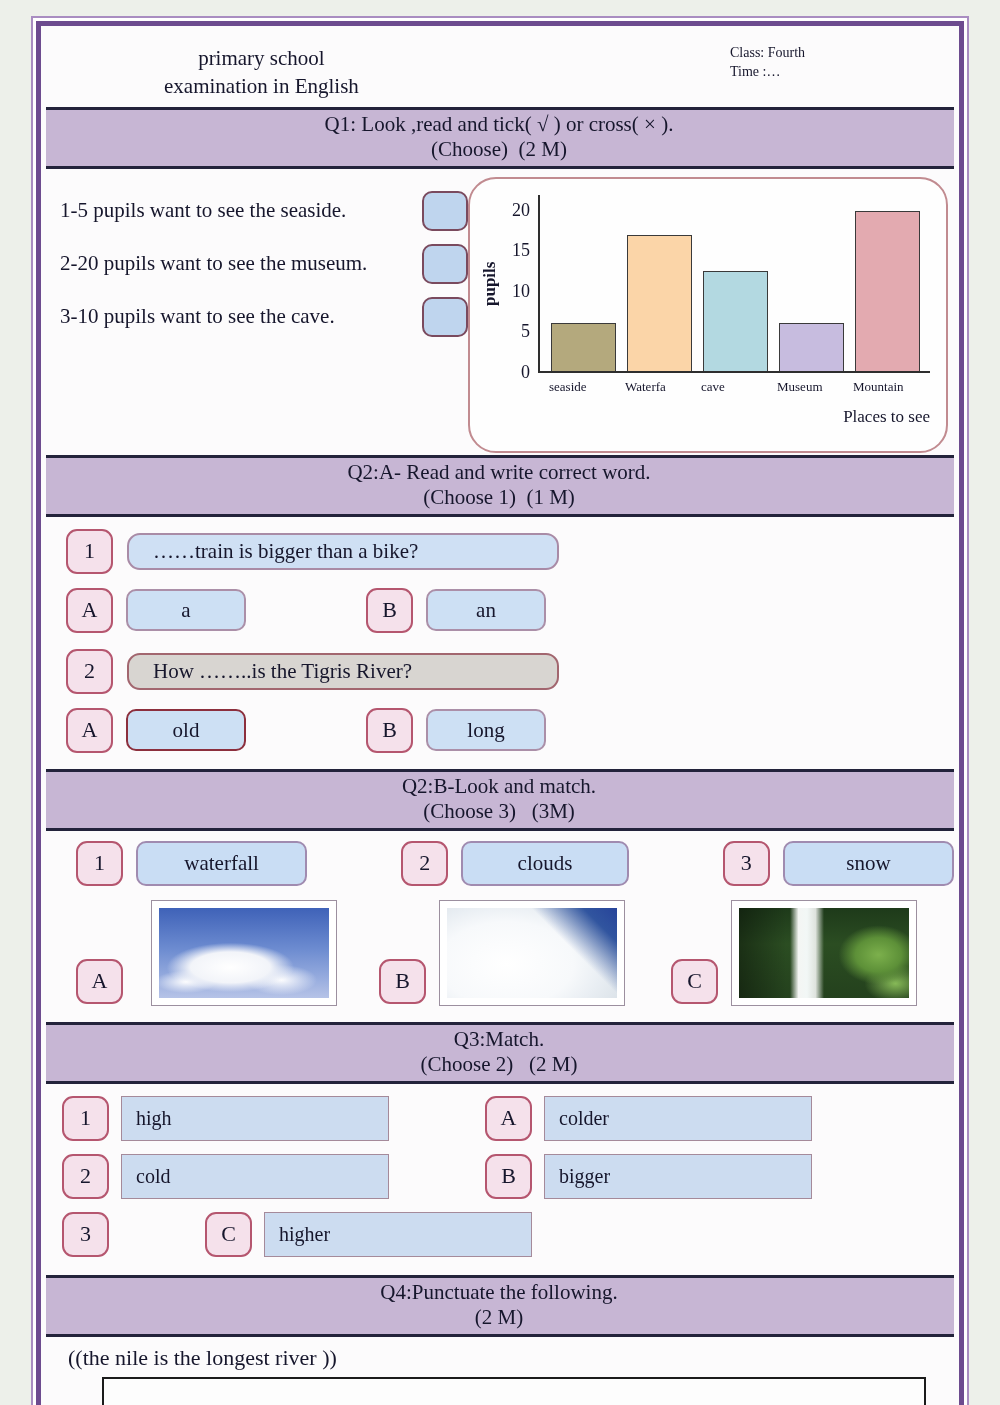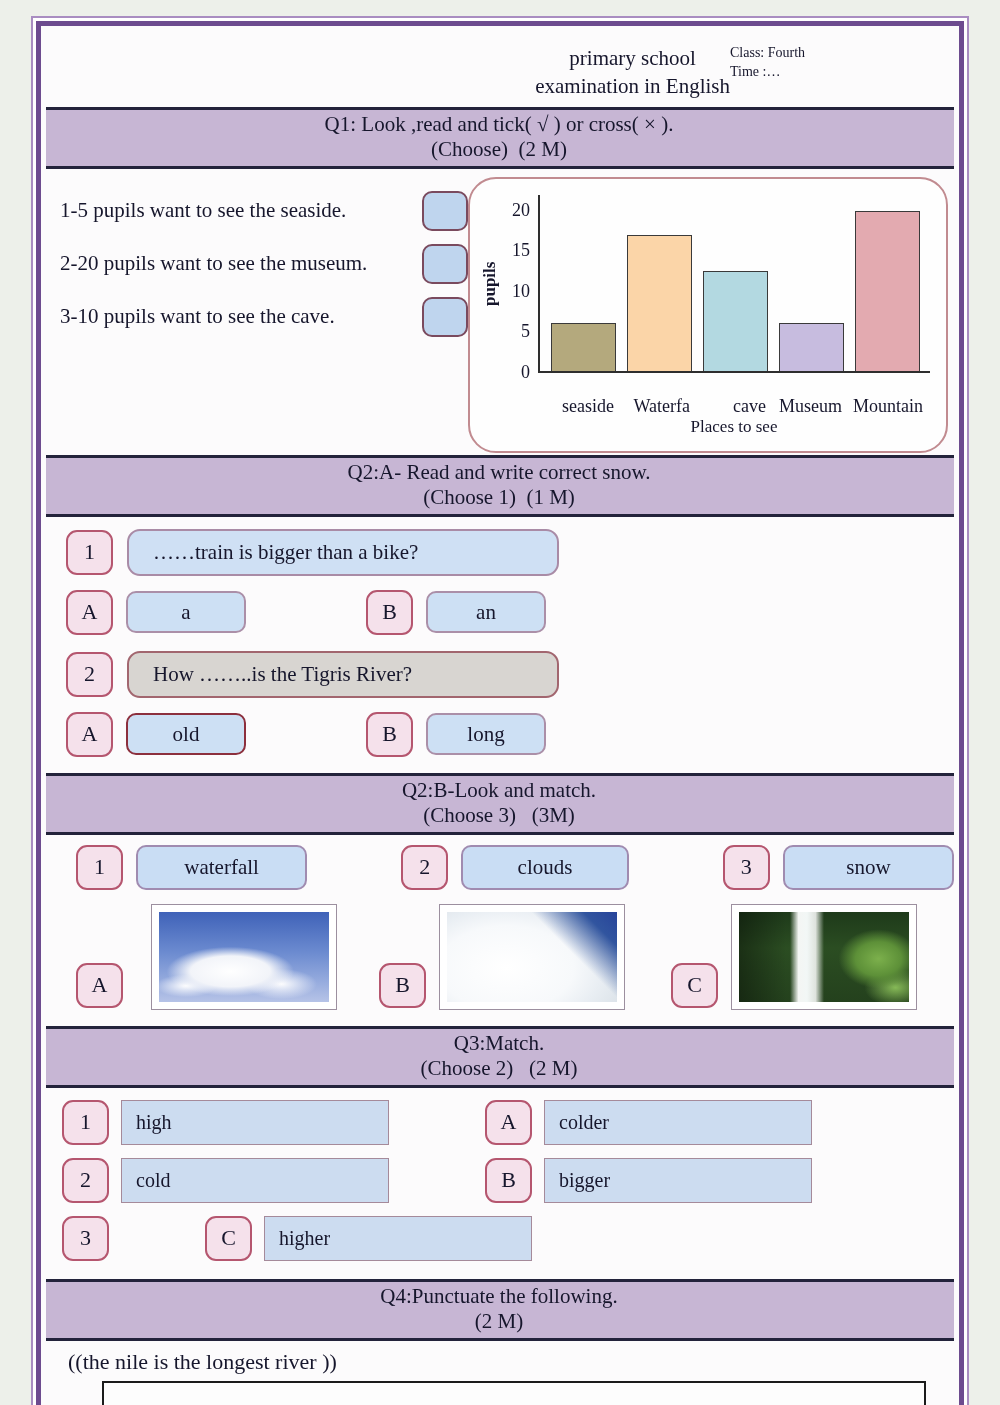--- a/index.html
+++ b/index.html
@@ -15,21 +15,21 @@
     width: 938px; margin: 0 auto;
     border: 2px solid #a98dc1; background:#ffffff; padding:3px;
   }
   .sheet {
     border: 5px solid #6d4b8f;
     background: #fcfbfc;
     min-height: 1352px;
     padding: 6px 5px 0 5px;
   }
   
-  .hdr { display:flex; justify-content:flex-end; padding: 12px 34px 4px 118px; }
+  .hdr { display:flex; justify-content:space-between; padding: 12px 34px 4px 118px; }
   .hdr-left { text-align:center; font-size:21px; line-height:1.35; }
   .hdr-right { font-size:14px; line-height:1.35; width:190px; }
   
   .qbar {
     display:flex; justify-content:space-between; align-items:center;
     background:#c7b6d4;
     border-top:3px solid #23233b; border-bottom:3px solid #23233b;
     padding: 2px 14px 4px 12px;
     font-size: 21px;
     margin-top: 2px;
@@ -58,33 +58,33 @@
   }
   .yaxis { position:relative; width: 36px; height: 178px; }
   .yaxis span { position:absolute; right:8px; font-size:18px; }
   .plot {
     width: 392px; height: 178px;
     border-left: 2.5px solid #2e2e2e; border-bottom: 2.5px solid #2e2e2e;
     display:flex; align-items:flex-end; gap: 11px; padding-left: 11px;
   }
   .bar { width: 65px; border: 1.5px solid #3a3a3a; border-bottom: none; }
   .xlabels { display:flex; gap:11px; padding-left:11px; margin-left:58px; margin-top:6px; }
-  .xlabels span { width:65px; text-align:right; font-size:18px;margin-top:17px; }
-  .xtitle { margin-left:58px; width:392px; text-align:center; font-size:17px; margin-top:0; }
+  .xlabels span { width:65px; text-align:left; font-size:13px; }
+  .xtitle { margin-left:58px; width:392px; text-align:right; font-size:17px; margin-top:12px; }
   
   .q2a-body { padding: 12px 0 10px 20px; }
   .badge {
     width:47px; height:45px; flex:none;
     background:#f5e1eb; border:2px solid #b5566f; border-radius:11px;
     display:flex; align-items:center; justify-content:center;
     font-size:22px; cursor:default;
   }
   .item-row { display:flex; align-items:center; gap:14px; margin-bottom:14px; }
   .qbox {
-    width: 432px; height: 47px;
+    width: 432px; height: 37px;
     background:#cfe0f4; border:2px solid #a98ba6; border-radius:13px;
     font-size:21px; display:flex; align-items:center; padding-left:24px;
   }
   .qbox.grey { background:#d8d5d1; border-color:#a2666f; }
   .opt-row { display:flex; align-items:center; margin-bottom:16px; }
   .optbox {
     width:120px; height:42px; margin-left:13px;
     background:#cde0f4; border:2px solid #ab8fa8; border-radius:10px;
     display:flex; align-items:center; justify-content:center;
     font-size:21px; cursor:pointer;
@@ -209,21 +209,21 @@
             <span>Waterfa</span>
             <span>cave</span>
             <span>Museum</span>
             <span>Mountain</span>
           </div>
           <div class="xtitle">Places to see</div>
         </div>
       </div>
 
       <div class="qbar">
-        <span>Q2:A- Read and write correct snow.</span>
+        <span>Q2:A- Read and write correct word.</span>
         <span class="qright">(Choose 1)  (1 M)</span>
       </div>
 
       <div class="q2a-body">
         <div class="item-row">
           <div class="badge">1</div>
           <div class="qbox">……train is bigger than a bike?</div>
         </div>
         <div class="opt-row">
           <div class="badge">A</div>

